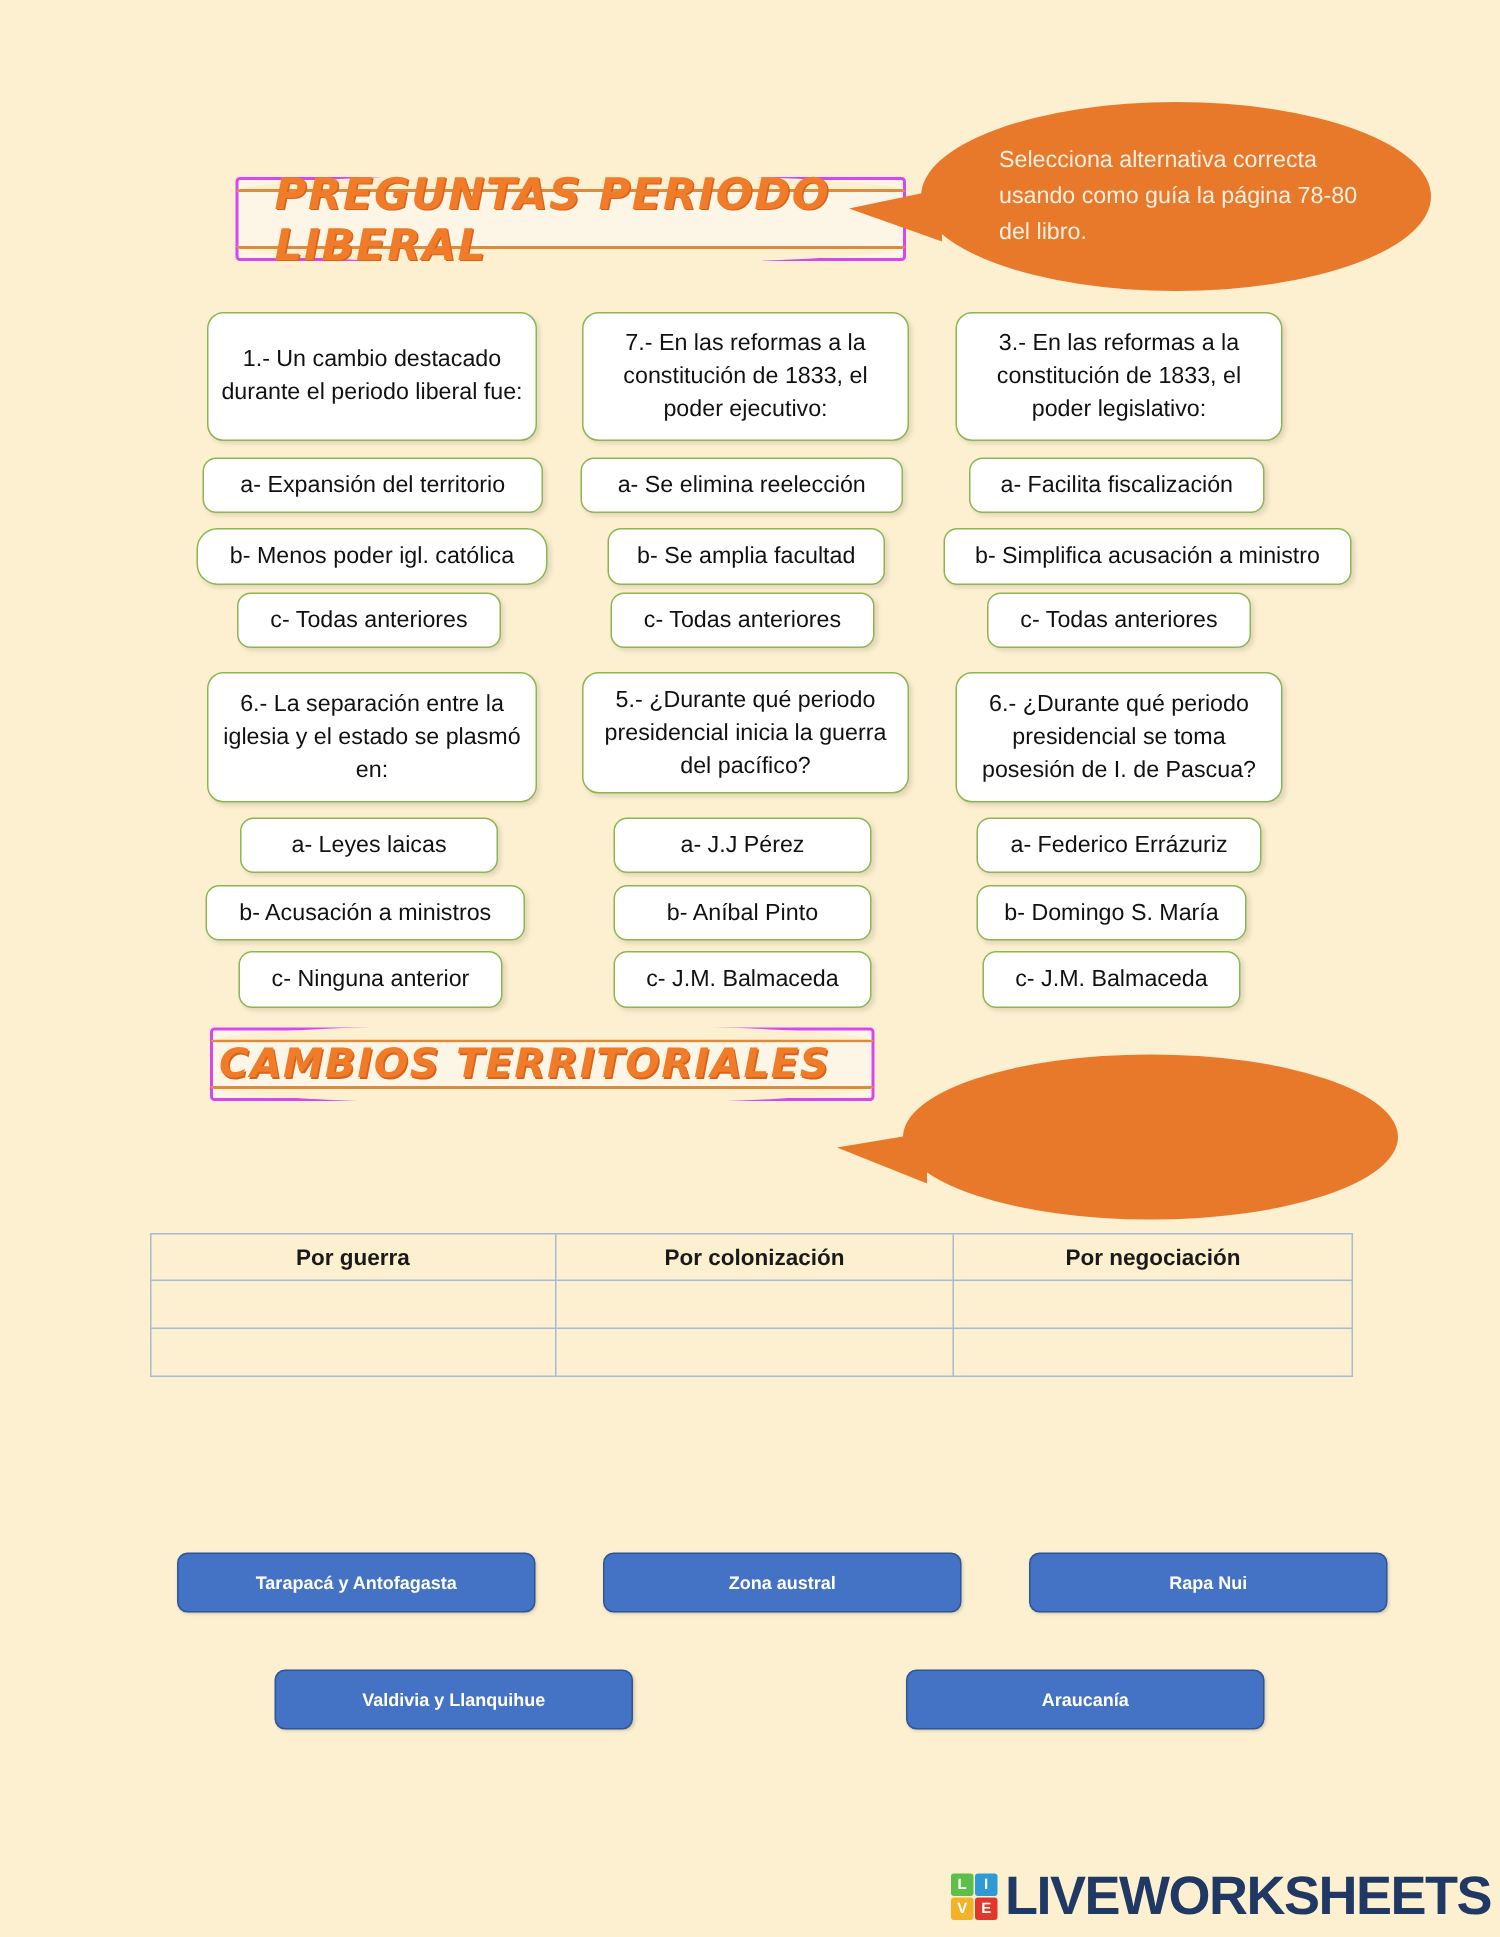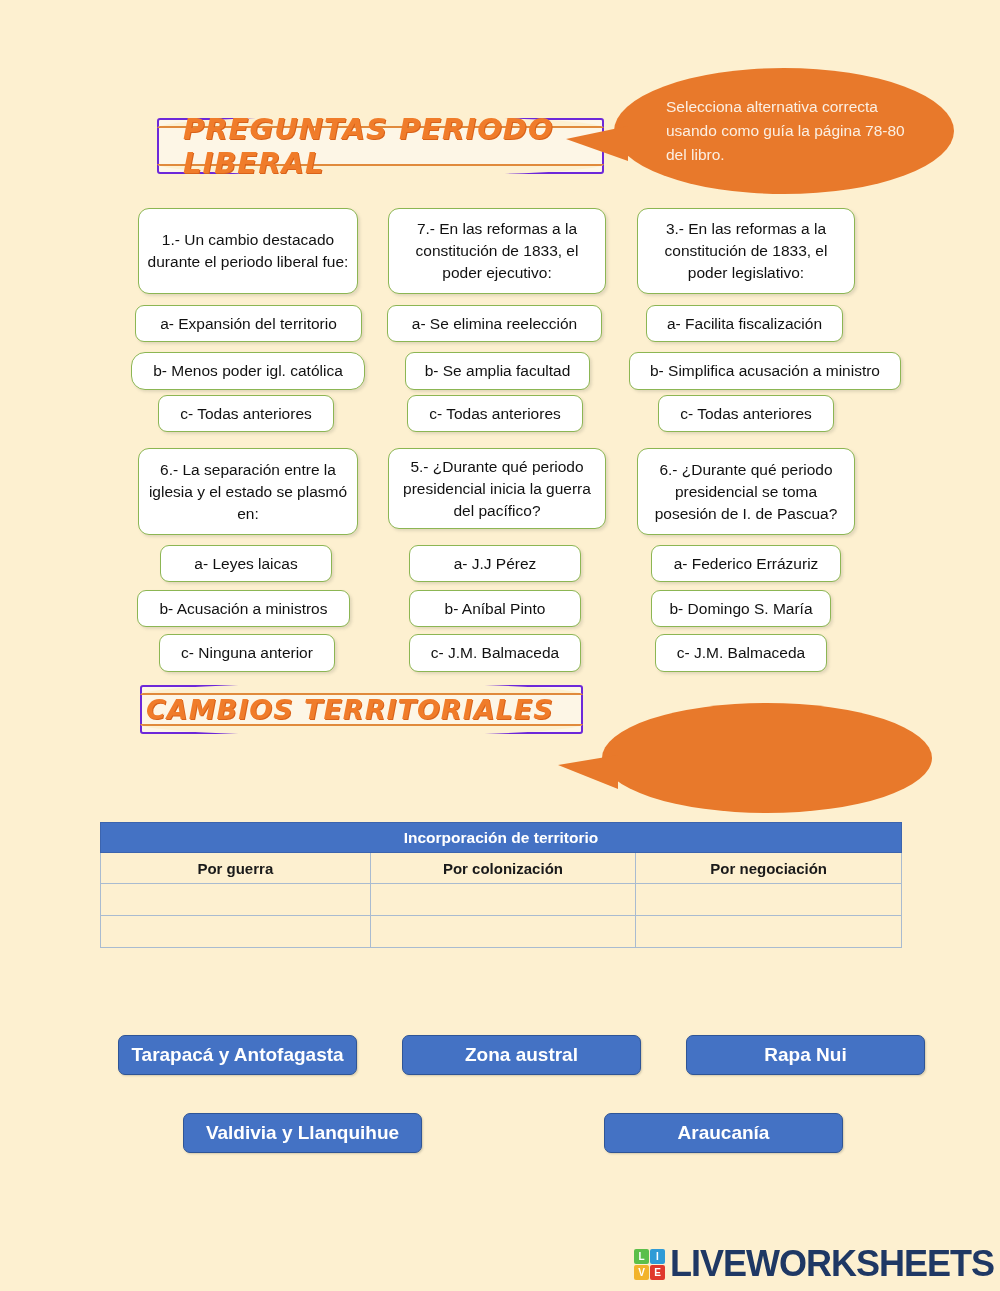--- a/index.html
+++ b/index.html
@@ -11,21 +11,21 @@
     font-family:"Liberation Sans", sans-serif;
     position:relative;
     overflow:hidden;
     color:#1a1a1a;
   }
 
   
   .banner {
     position:absolute;
     background:#FDF6E6;
-    border:2px solid #6d28d9;
+    border:2px solid #d946ef;
     border-radius:3px;
     display:flex;
     align-items:center;
   }
   .banner::before, .banner::after {
     content:"";
     position:absolute;
     left:-2px; right:-2px;
     height:10px;
     background:#FDF0D0;
@@ -137,21 +137,21 @@
   #terr-table col.c3 { width:266px; }
 
   
   .btn {
     position:absolute;
     background:#4472C4;
     border:1.4px solid #2F5596;
     border-radius:7px;
     color:#FFFFFF;
     font-weight:bold;
-    font-size:19px;
+    font-size:12px;
     display:flex;
     align-items:center;
     justify-content:center;
     height:40px;
     box-shadow:1px 1px 2px rgba(90,90,70,.25);
     text-align:right;
   }
 
   
   #lw-logo {
@@ -235,23 +235,20 @@
 <div class="gbox" style="left:651px; top:590px; width:180px; height:37px;">b- Domingo S. María</div>
 <div class="gbox" style="left:655px; top:634px; width:172px; height:38px;">c- J.M. Balmaceda</div>
 
 <table id="terr-table">
   <colgroup>
     <col class="c1">
       <col class="c2">
       <col class="c3">
   </colgroup>
   <thead>
-    <tr class="title-row">
-      <th colspan="3">Incorporación de territorio</th>
-    </tr>
     <tr class="sub-row">
       <th>Por guerra</th>
       <th>Por colonización</th>
       <th>Por negociación</th>
     </tr>
   </thead>
   <tbody>
     <tr>
       <td></td>
       <td></td>

